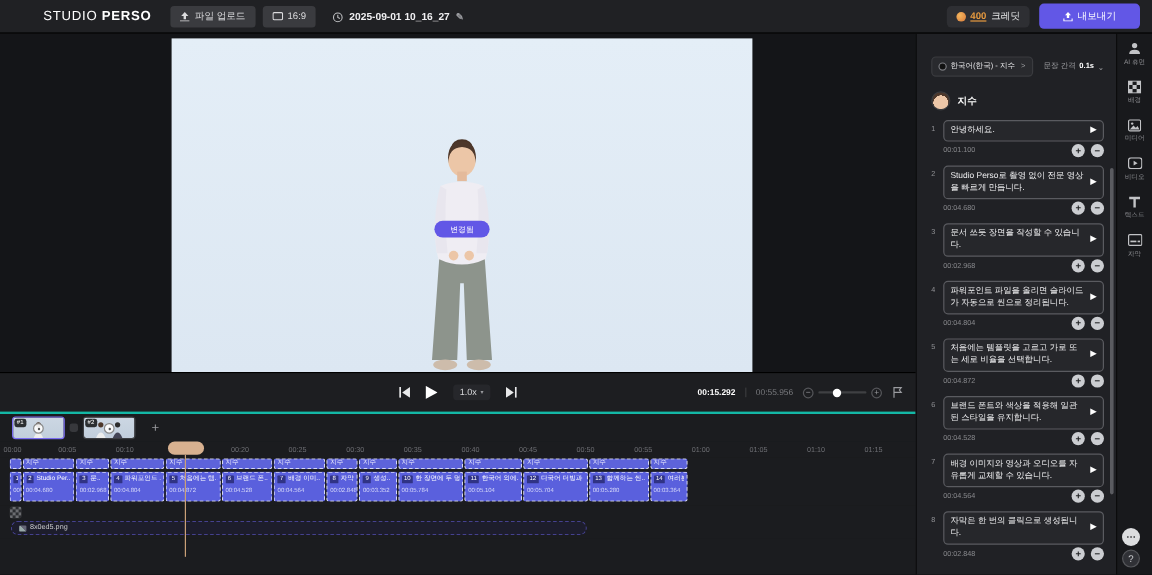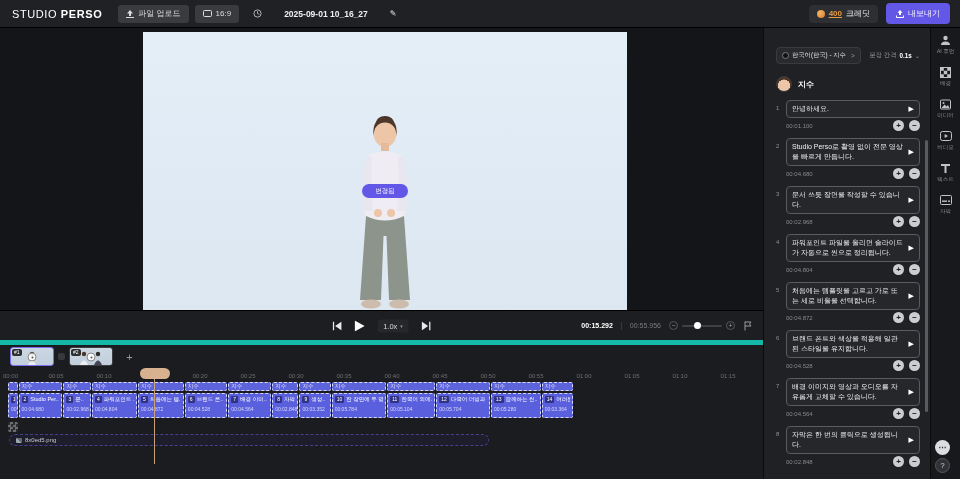--- a/index.html
+++ b/index.html
@@ -2,33 +2,33 @@
 <html><head>
 <meta charset="utf-8">
 <style>
   * { box-sizing: border-box; margin: 0; padding: 0; font-family: "Liberation Sans", sans-serif; }
   html,body { background:#0e0f10; }
   #app { position:relative; width:960px; height:479px; background:#141518; overflow:hidden; color:#e8e9ea; }
 
   
   #topbar { position:absolute; left:0; top:0; width:960px; height:28px; background:#202124;
             border-bottom:1px solid #000; display:flex; align-items:center; justify-content:space-between; z-index:30;}
-  .tb-left { display:flex; align-items:center; }
+  .tb-left { display:flex; align-items:center;margin-left:24px; }
   .brand { font-size:11px; letter-spacing:.6px; margin:0 16px 0 12px; color:#fff; white-space:nowrap;}
   .brand b { font-weight:bold; }
   .tb-chip { display:flex; align-items:center; gap:4px; background:#3a3b3f; border-radius:3px;
              height:18px; padding:0 8px; font-size:8px; color:#dcdcde; margin-right:6px; border:none; cursor:pointer;}
-  .tb-proj { display:flex; align-items:center; gap:22px; margin-left:8px; font-size:8.5px; font-weight:bold; color:#f0f0f2;}
+  .tb-proj { display:flex; align-items:flex-end; gap:5px; margin-left:8px; font-size:8.5px; font-weight:bold; color:#f0f0f2;}
   .tb-proj .pencil { font-size:8px; color:#9a9b9f; }
   .tb-right { display:flex; align-items:center; gap:8px; margin-right:10px; }
   .credits { display:flex; align-items:center; gap:4px; background:#2e2f33; border-radius:4px; height:18px;
              padding:0 8px; font-size:8px; cursor:pointer;}
   .coin { width:8px; height:8px; border-radius:50%; background:radial-gradient(circle at 35% 35%, #f3b65e, #d97a3a); display:inline-block;}
   .credits .amt { font-weight:bold;text-decoration:underline; }
-  .btn-export { display:flex; align-items:center; gap:4px; border:none; border-radius:4px; height:21px; padding:0 10px;
+  .btn-export { display:flex; align-items:center; gap:4px; border:none; border-radius:4px; height:21px; padding:0 20px;
                 font-size:8px; color:#fff; cursor:pointer;text-align:center; }
   .icon-svg { display:inline-block; vertical-align:middle; }
 
   
   #stage { position:absolute; left:0; top:28px; width:763px; height:282px; background:#141518; }
   #canvas { position:absolute; left:143px; top:4px; width:484px; height:278px;
             background:linear-gradient(180deg,#e4eef7 0%, #dce7f2 100%); overflow:hidden; }
   #avatar-svg { position:absolute; left:50%; bottom:0; transform:translateX(-50%); }
   .avatar-chip { position:absolute; left:50%; top:152px; transform:translateX(-50%); width:46px; height:14px;
                  border-radius:7px; display:flex; align-items:center; justify-content:center;
@@ -69,21 +69,21 @@
   .tool-ic { height:12px; color:#c2c3c6; display:flex; justify-content:center; align-items:center; }
   .tool-lbl { font-size:5.5px; color:#8a8b8f; margin-top:2px; }
   .float-circle { position:absolute; left:4px; width:15px; height:15px; border-radius:50%;
                   display:flex; align-items:center; justify-content:center; cursor:pointer; }
   #chat-circle { top:412px; background:#dcdddf; color:#2a2b2e; font-size:8px; font-weight:bold;}
   #help-circle { top:430px; background:#303136; border:1px solid #55565a; color:#cfd0d3; font-size:8px; }
 
   
   #timeline { position:absolute; left:0; top:310px; width:763px; height:169px; background:#1b1c1f;
               border-top:1px solid #000; overflow:hidden; }
-  #tl-controls { position:relative; height:34px; background:#1d1e21; border-bottom:5px solid #14b8a6; }
+  #tl-controls { position:relative; height:34px; background:#1d1e21; border-bottom:2px solid #14b8a6; }
   .ctr-group { position:absolute; left:50%; top:50%; transform:translate(-50%,-50%); display:flex; align-items:center; gap:13px;}
   .ctl-btn { background:none; border:none; color:#e8e9ea; cursor:pointer; display:flex; align-items:center; padding:0;}
   .speed-chip { display:flex; align-items:center; gap:3px; background:#26272b; border-radius:3px; padding:2px 6px;
                 font-size:7.5px; color:#d8d9db; cursor:pointer; }
   .speed-chip .chev { font-size:5px; color:#9a9b9f; }
   .right-group { position:absolute; right:10px; top:50%; transform:translateY(-50%); display:flex; align-items:center; gap:8px;}
   .t-cur { font-size:7px; font-weight:bold; color:#fff; }
   .t-sep { width:1px; height:8px; background:#3a3b3e; }
   .t-tot { font-size:7px; color:#797a7e; }
   .zoom-ctl { display:flex; align-items:center; gap:4px; }

